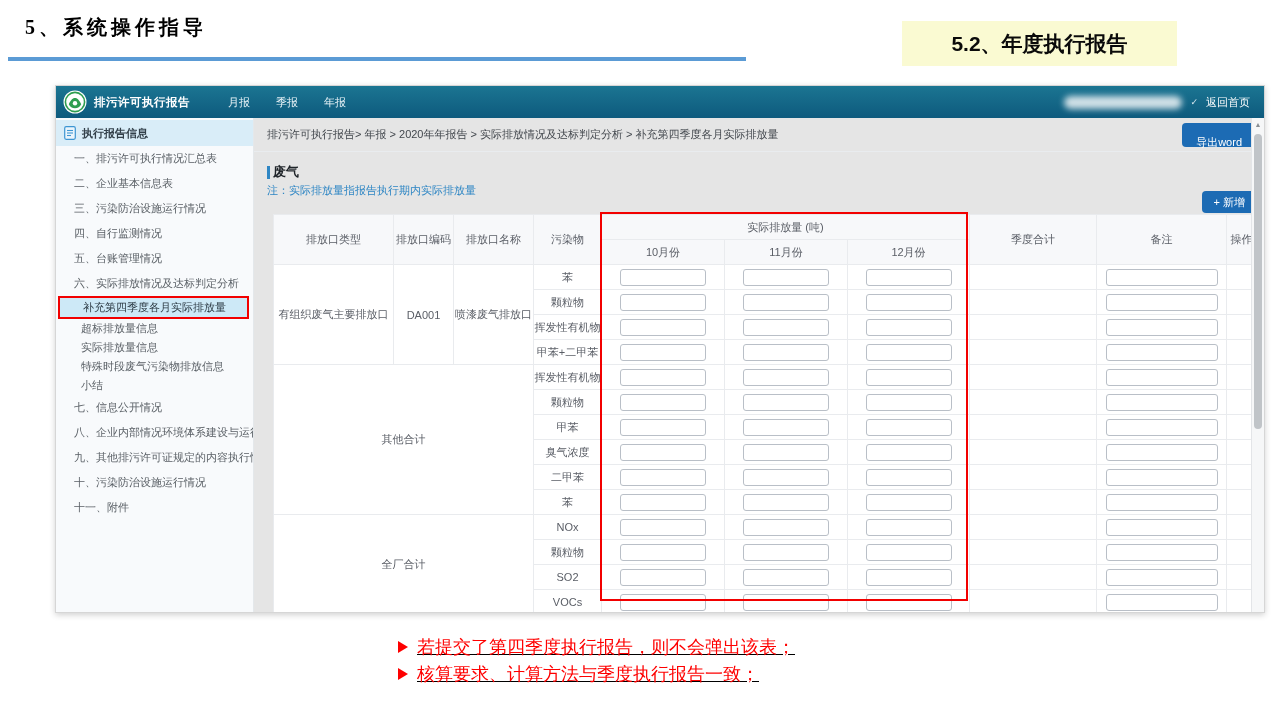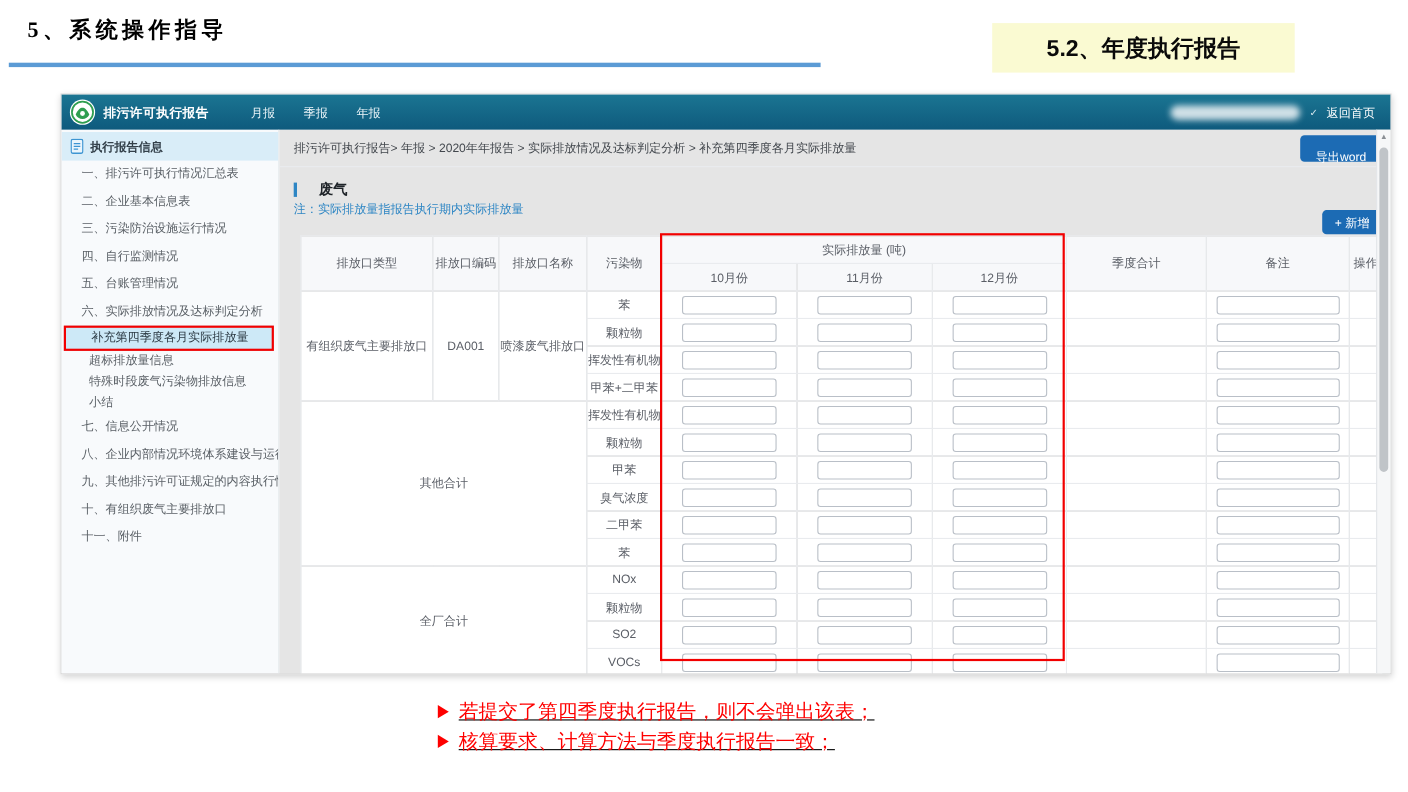--- a/index.html
+++ b/index.html
@@ -49,21 +49,21 @@
     border:2px solid var(--red);margin:0 4px 0 2px;padding-left:23px;color:#2c3a44;}
 
   
   .main{flex:1;position:relative;background:#e5e5e5;overflow:hidden;}
   .crumb-bar{height:34px;border-bottom:1px solid #e9ecef;display:flex;align-items:center;padding-left:13px;position:relative;}
   .breadcrumb{font-size:11px;color:#42474d;}
   .btn{background:var(--btn-blue);color:#fff;border:none;border-radius:4px;font-size:11px;cursor:pointer;
     font-family:inherit;}
   .export-btn{position:absolute;right:8px;top:5px;height:23px;padding:12px 14px;}
   .content{position:relative;height:460px;}
-  .sec-title{position:absolute;left:13px;top:11px;display:flex;align-items:center;gap:20px;}
+  .sec-title{position:absolute;left:13px;top:11px;display:flex;align-items:center;gap:3px;}
   .sec-bar{width:3px;height:13px;background:var(--accent-blue);}
   .sec-label{font-size:13px;font-weight:bold;color:#1f2429;}
   .sec-note{position:absolute;left:13px;top:31px;font-size:11px;color:var(--accent-blue);}
   .add-btn{position:absolute;right:7px;top:39px;height:22px;padding:0 12px;}
 
   
   table.em{position:absolute;left:19px;top:62px;width:983px;border-collapse:collapse;table-layout:fixed;
     font-size:11px;color:#5a5e66;}
   table.em th,table.em td{border:1px solid #e9ebee;text-align:center;padding:0;overflow:hidden;white-space:nowrap;}
   table.em th{background:#f7f8fa;font-weight:normal;height:25px;}
@@ -134,26 +134,27 @@
         </div>
         <div id="side-items">
             <div class="side-item num">一、排污许可执行情况汇总表</div>
             <div class="side-item num">二、企业基本信息表</div>
             <div class="side-item num">三、污染防治设施运行情况</div>
             <div class="side-item num">四、自行监测情况</div>
             <div class="side-item num">五、台账管理情况</div>
             <div class="side-item num">六、实际排放情况及达标判定分析</div>
             <div class="side-item sub active">补充第四季度各月实际排放量</div>
             <div class="side-item sub">超标排放量信息</div>
+            <div class="side-item sub">实际排放量信息</div>
             <div class="side-item sub">特殊时段废气污染物排放信息</div>
             <div class="side-item sub">小结</div>
             <div class="side-item num">七、信息公开情况</div>
             <div class="side-item num">八、企业内部情况环境体系建设与运行情况</div>
             <div class="side-item num">九、其他排污许可证规定的内容执行情况</div>
-            <div class="side-item num">十、有组织废气主要排放口</div>
+            <div class="side-item num">十、污染防治设施运行情况</div>
             <div class="side-item num">十一、附件</div>
           </div>
       </aside>
 
       <main class="main">
         <div class="crumb-bar">
           <span class="breadcrumb">排污许可执行报告&gt; 年报 &gt; 2020年年报告 &gt; 实际排放情况及达标判定分析 &gt; 补充第四季度各月实际排放量</span>
           <button class="btn export-btn">导出word</button>
         </div>
         <div class="content">

